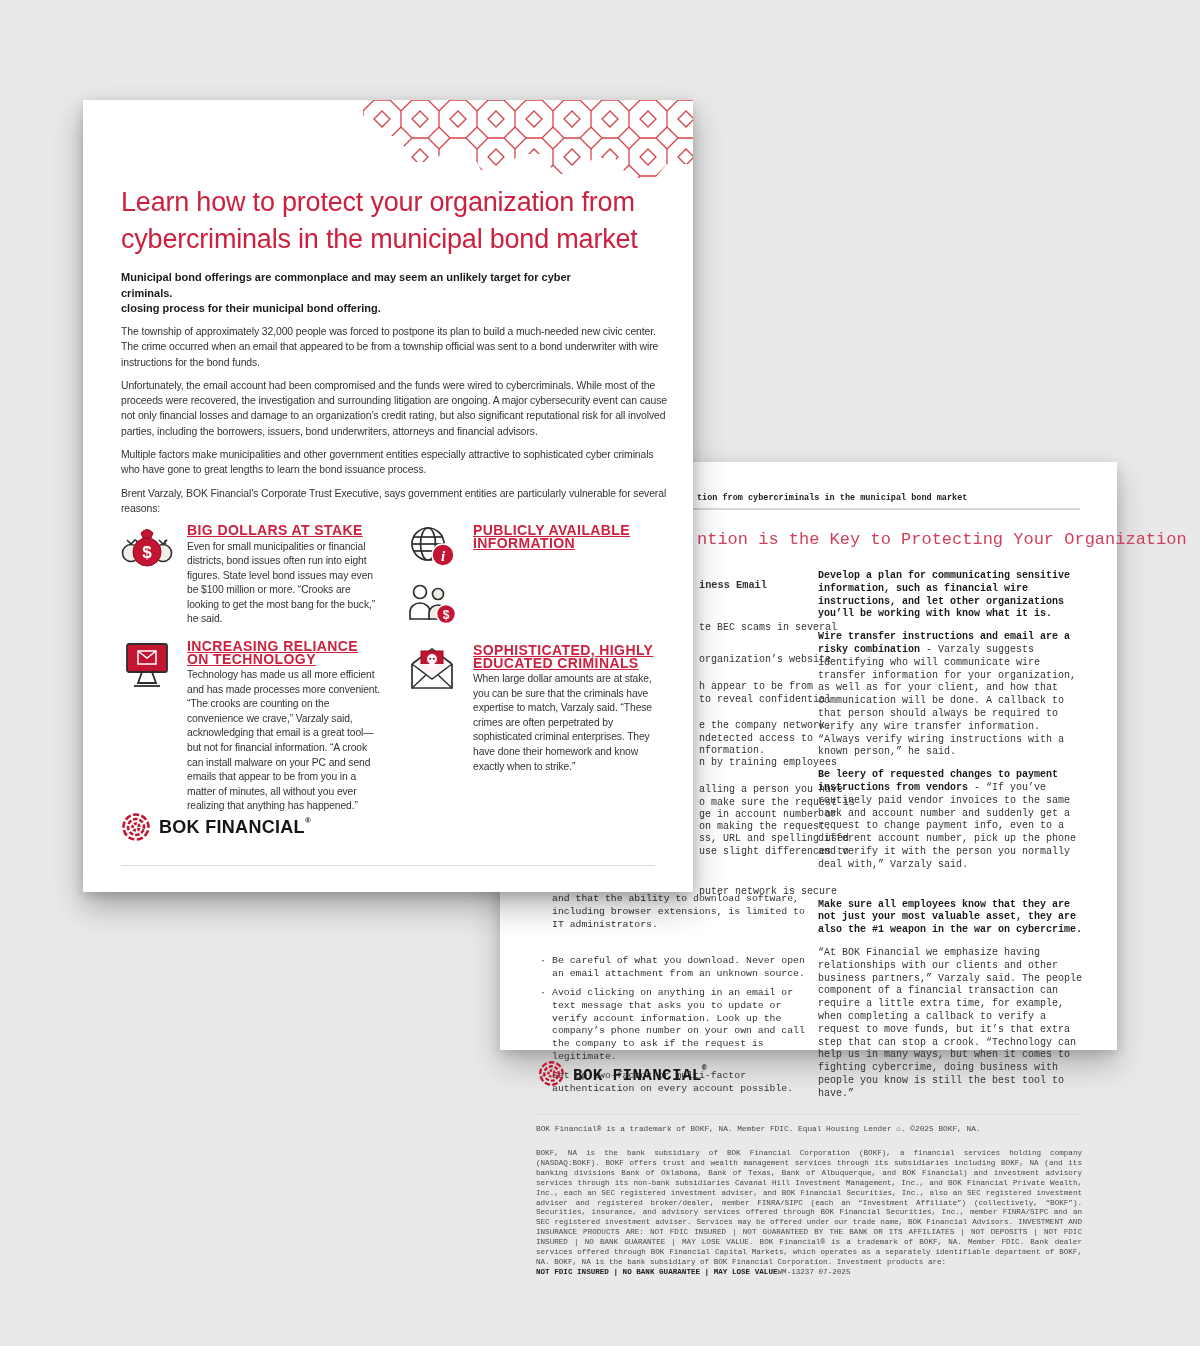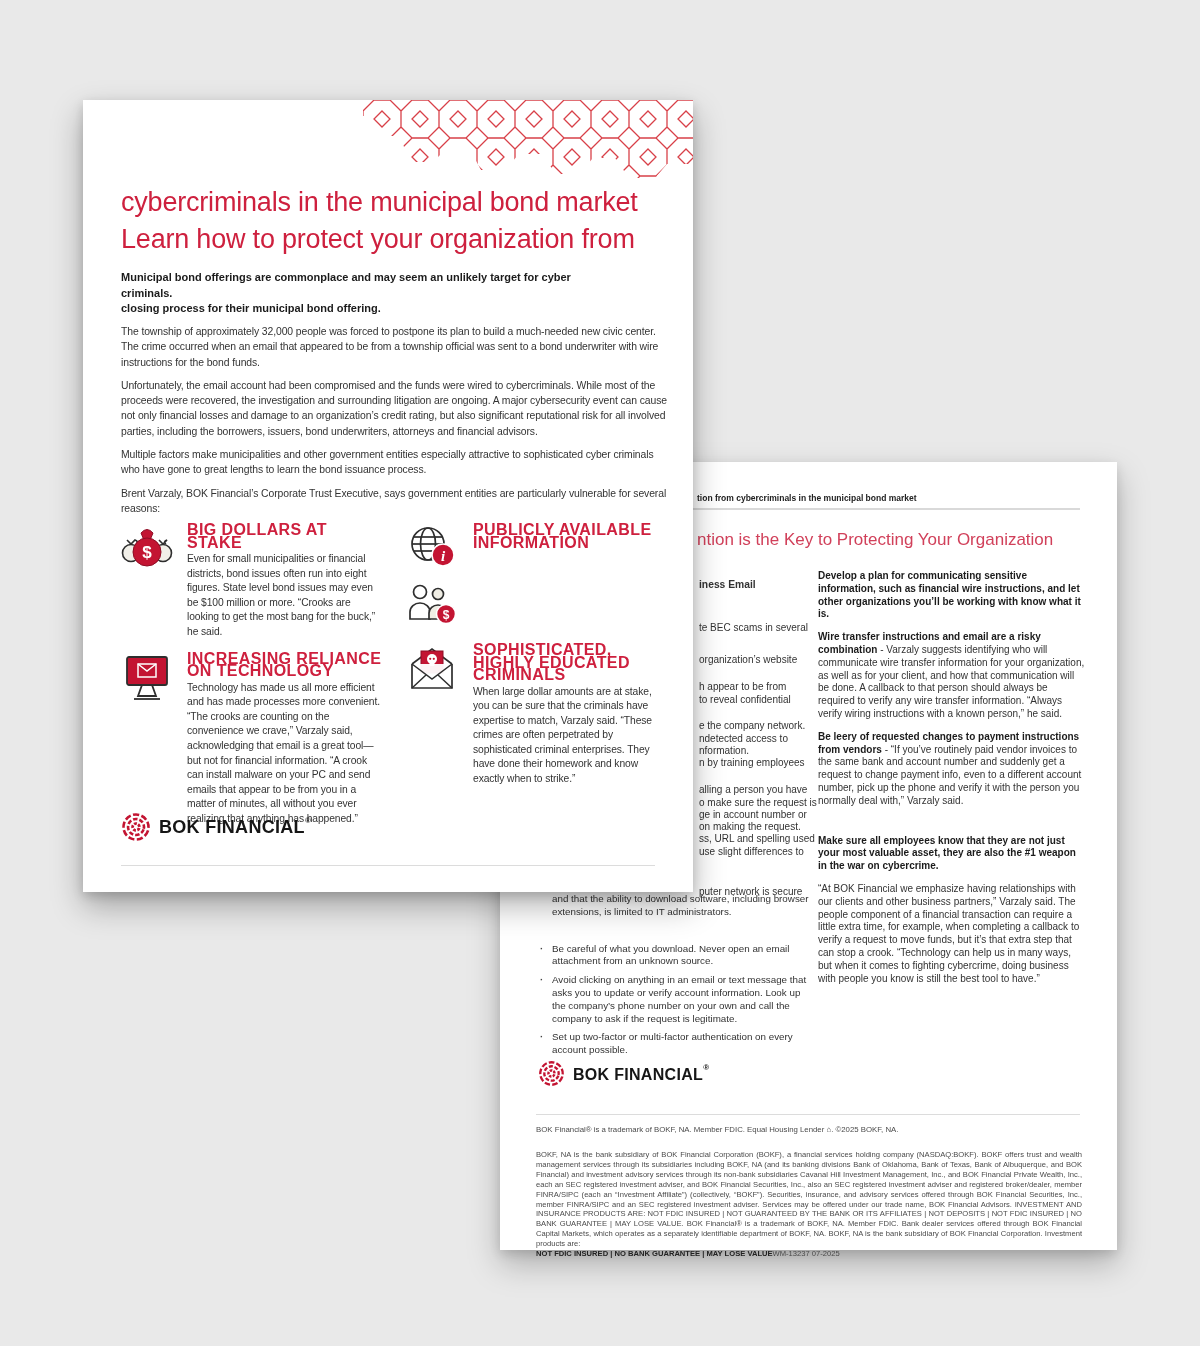--- a/index.html
+++ b/index.html
@@ -1,35 +1,35 @@
 <!DOCTYPE html>
 <html><head>
 <meta charset="utf-8">
 <style>
   html,body{margin:0;padding:0;}
   body{background:#e9e9e9;font-family:"Liberation Sans",sans-serif;}
   .stage{position:relative;width:1200px;height:1346px;background:#e9e9e9;overflow:hidden;}
   .page{position:absolute;background:#ffffff;}
   .page1{left:83px;top:100px;width:610px;height:792px;z-index:2;
          box-shadow:0 14px 30px rgba(0,0,0,.30),0 4px 10px rgba(0,0,0,.15);}
-  .page2{left:500px;top:462px;width:617px;height:788px;z-index:1;
-         box-shadow:0 14px 30px rgba(0,0,0,.25),0 4px 10px rgba(0,0,0,.12);}
+  .page2{left:500px;top:462px;width:617px;height:588px;z-index:1;
+         box-shadow:0 14px 30px rgba(0,0,0,.25),0 4px 10px rgba(0,0,0,.12);font-family:Liberation Mono, monospace;}
   .abs{position:absolute;}
   
   .pattern{right:0;top:0;}
   .p1-title{left:38px;top:84px;font-size:27px;line-height:37px;font-weight:400;color:#CE203E;letter-spacing:-.2px;}
   .p1-intro{left:38px;top:170px;width:500px;font-size:11px;line-height:15.5px;font-weight:bold;color:#1b1b1b;}
   .p1-paras{left:38px;top:224px;width:548px;font-size:10.4px;line-height:15.3px;color:#333;letter-spacing:-.1px;}
   .p1-paras p{margin:0 0 8px 0;}
   .reasons{left:38px;top:424px;width:548px;display:flex;gap:24px;}
   .rcol{width:262px;display:flex;flex-direction:column;gap:13px;}
   .ritem{display:flex;gap:10px;}
   .ricon{flex:0 0 56px;}
   .rtext{flex:1;}
-  .rhead{font-size:16px;font-weight:bold;color:#CE203E;letter-spacing:.4px;line-height:12.5px;}
+  .rhead{font-size:14px;font-weight:bold;color:#CE203E;letter-spacing:.4px;line-height:12.5px;text-decoration:underline;}
   .rbody{margin-top:3px;font-size:10.3px;line-height:14.6px;color:#333;letter-spacing:-.1px;}
   .logo{display:flex;align-items:center;gap:8px;}
   .logo1{left:38px;top:712px;}
   .logo-text{font-size:18px;font-weight:bold;color:#161616;letter-spacing:.3px;white-space:nowrap;}
   .logo-text sup{font-size:8px;vertical-align:10px;}
   .divider{height:1px;background:#dcdcdc;}
   .p1-div{left:38px;top:765px;width:534px;}
   
   .p2-header{left:197px;top:31px;font-size:8.5px;font-weight:bold;color:#222;white-space:nowrap;}
   .p2-hdiv{left:36px;top:46px;width:544px;height:2px;background:#d9d9d9;}
@@ -143,22 +143,22 @@
           </pattern>
           <clipPath id="jag">
             <polygon points="0,0 330,0 330,64 304,64 292,78 266,78 252,58 230,58 216,74 192,74 180,54 156,54 142,70 118,70 106,48 84,48 70,62 48,62 36,36 18,36 8,16 0,16"></polygon>
           </clipPath>
         </defs>
         <rect x="0" y="0" width="330" height="82" fill="url(#oct)" clip-path="url(#jag)"></rect>
       </svg>
     </div>
 
     <div class="abs p1-title">
+      <div>Learn how to protect your organization from</div>
       <div>cybercriminals in the municipal bond market</div>
-      <div>Learn how to protect your organization from</div>
     </div>
 
     <div class="abs p1-intro">
       <div>Municipal bond offerings are commonplace and may seem an unlikely target for cyber criminals.</div>
       <div>closing process for their municipal bond offering.</div>
     </div>
 
     <div class="abs p1-paras">
       <p>The township of approximately 32,000 people was forced to postpone its plan to build a much-needed new civic center. The crime occurred when an email that appeared to be from a township official was sent to a bond underwriter with wire instructions for the bond funds.</p>
       <p>Unfortunately, the email account had been compromised and the funds were wired to cybercriminals. While most of the proceeds were recovered, the investigation and surrounding litigation are ongoing. A major cybersecurity event can cause not only financial losses and damage to an organization’s credit rating, but also significant reputational risk for all involved parties, including the borrowers, issuers, bond underwriters, attorneys and financial advisors.</p>

